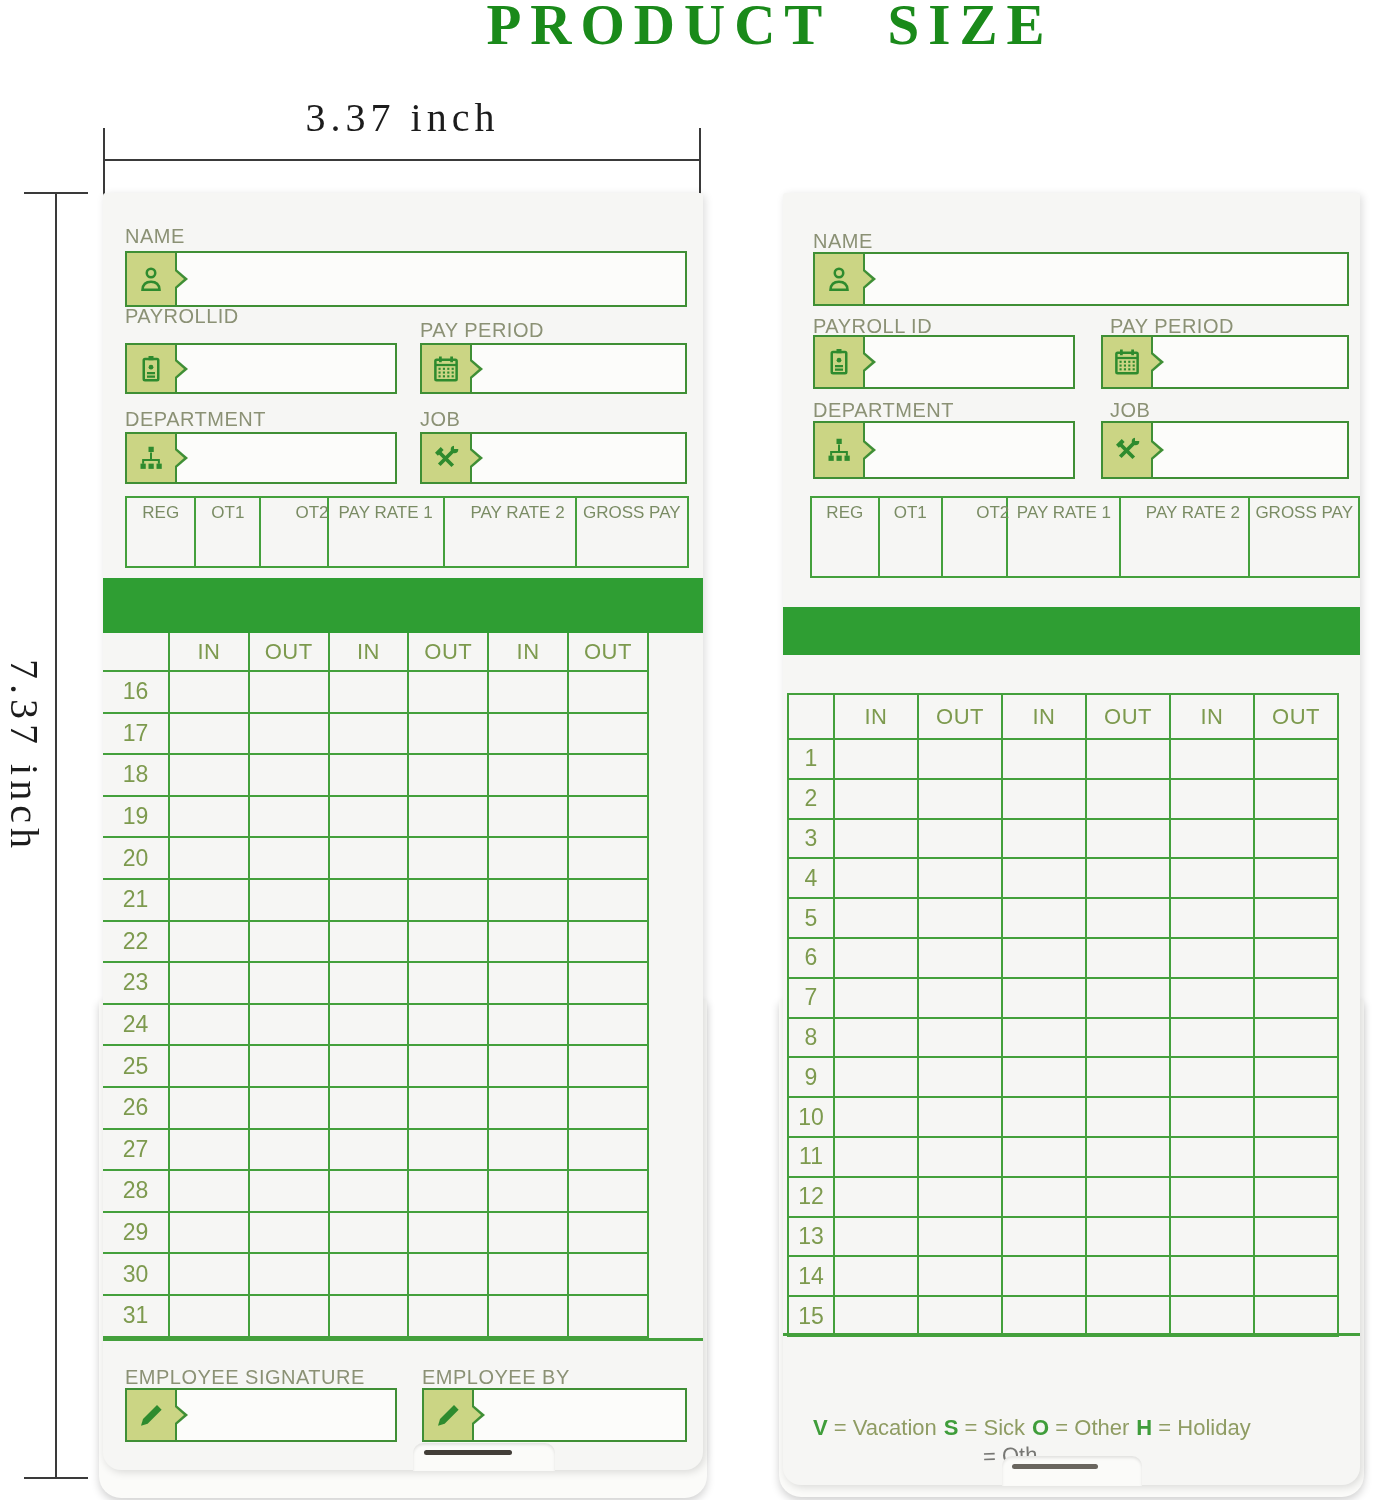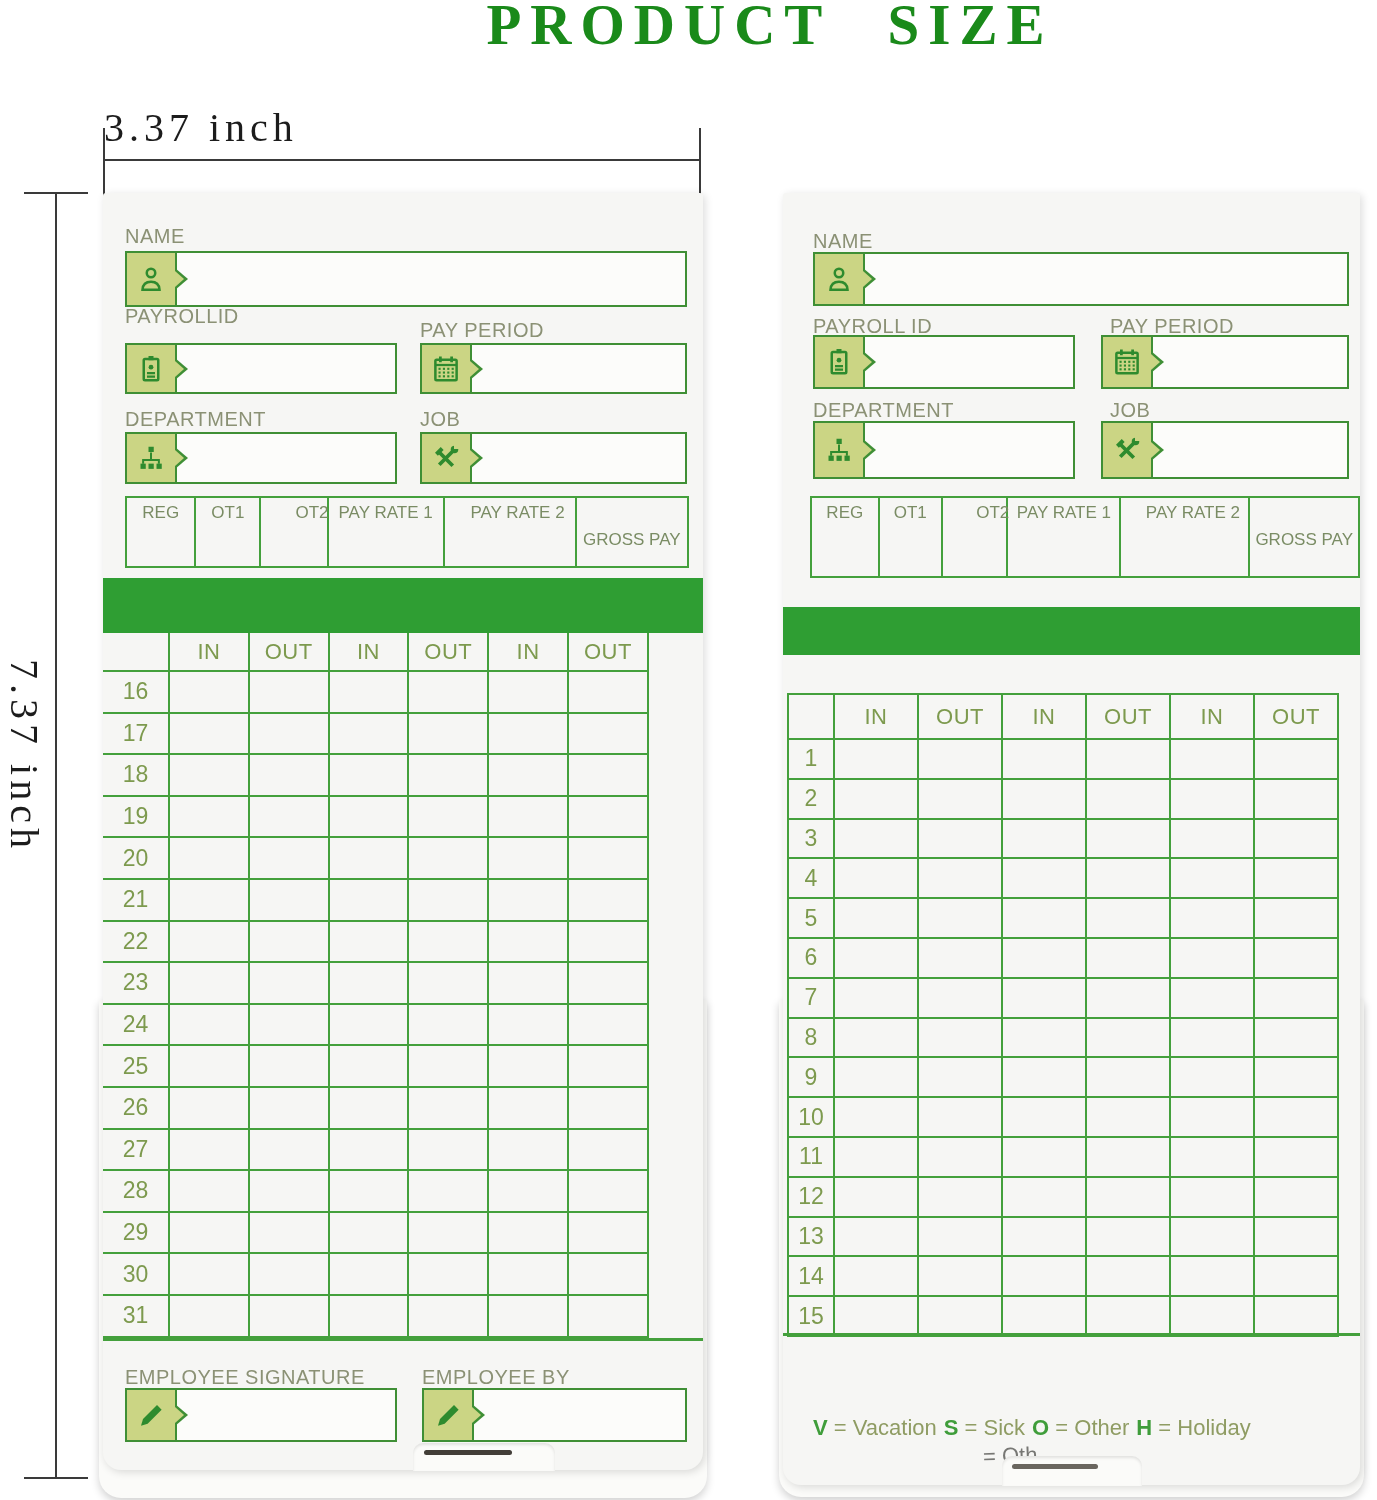--- a/index.html
+++ b/index.html
@@ -4,21 +4,21 @@
 <style>
   html,body{margin:0;padding:0;background:#fff;}
   .page{position:relative;width:1377px;height:1500px;background:#ffffff;overflow:hidden;
         font-family:"Liberation Sans",sans-serif;}
 
   
   .title{position:absolute;left:400px;top:-8px;width:740px;margin:0;text-align:center;
          font-family:"Liberation Serif",serif;font-weight:700;font-size:57px;
          letter-spacing:9px;word-spacing:34px;color:var(--title-green,#1a8a1a);}
   .dim-text{font-family:"Liberation Serif",serif;font-size:40px;color:var(--dimension-ink,#1c1c1c);letter-spacing:5px;}
-  .dimw-label{position:absolute;left:104px;top:104px;width:597px;text-align:left;}
+  .dimw-label{position:absolute;left:104px;top:94px;width:597px;text-align:center;}
   .dimw-line{position:absolute;left:104px;top:159px;width:597px;height:2px;background:#3a3a3a;}
   .tickv{position:absolute;width:2px;background:#3a3a3a;top:128px;height:78px;}
   #tw-l{left:103px;} #tw-r{left:699px;}
   .dimh-line{position:absolute;left:55px;top:193px;width:2px;height:1286px;background:#3a3a3a;}
   .tickh{position:absolute;height:2px;width:64px;background:#3a3a3a;left:24px;}
   #th-t{top:192px;} #th-b{top:1477px;}
   .dimh-label{position:absolute;left:-95px;top:733px;width:240px;height:46px;text-align:center;
               transform:rotate(90deg);}
 
   
@@ -54,21 +54,21 @@
   .tag svg{width:30px;height:30px;color:var(--icon-green,#2e8b2e);}
   .notch-fill{fill:var(--tag-fill,#cbd584);}
 
   
   .sumrow{position:absolute;display:flex;border:2px solid var(--line-green,#44a03c);}
   .front .sumrow{left:22px;top:303px;width:560px;height:68px;}
   .back  .sumrow{left:27px;top:303px;width:546px;height:78px;}
   .scell{box-sizing:border-box;border-right:2px solid var(--line-green,#44a03c);
          display:flex;justify-content:center;align-items:flex-start;padding-top:5px;
          font-size:17px;color:var(--summary-text,#7a8c64);}
-  .scell:last-child{border-right:none;margin-top:27px;}
+  .scell:last-child{border-right:none;}
   .scell:nth-child(1){width:12.8%;}.scell:nth-child(2){width:12%;}.scell:nth-child(3){width:12%;padding-left:36px;}
   .scell:nth-child(4){width:21.4%;}.scell:nth-child(5){width:21.4%;margin-left:16px;}.scell:nth-child(6){width:20.4%;}
 
   
   .band{position:absolute;left:0;width:100%;background:var(--band-green,#2f9e33);}
   .front .band{top:385px;height:55px;}
   .back  .band{top:414px;height:48px;}
 
   
   .inout{position:absolute;}

